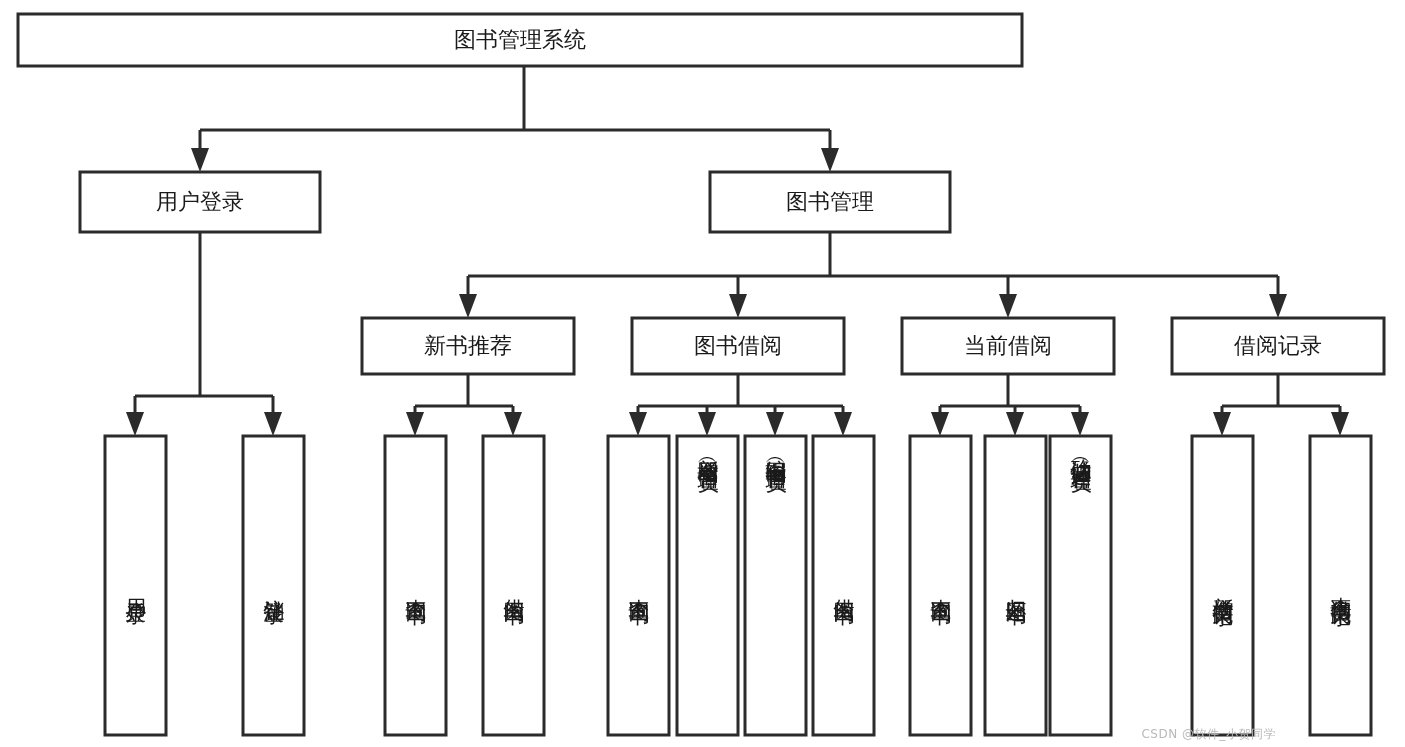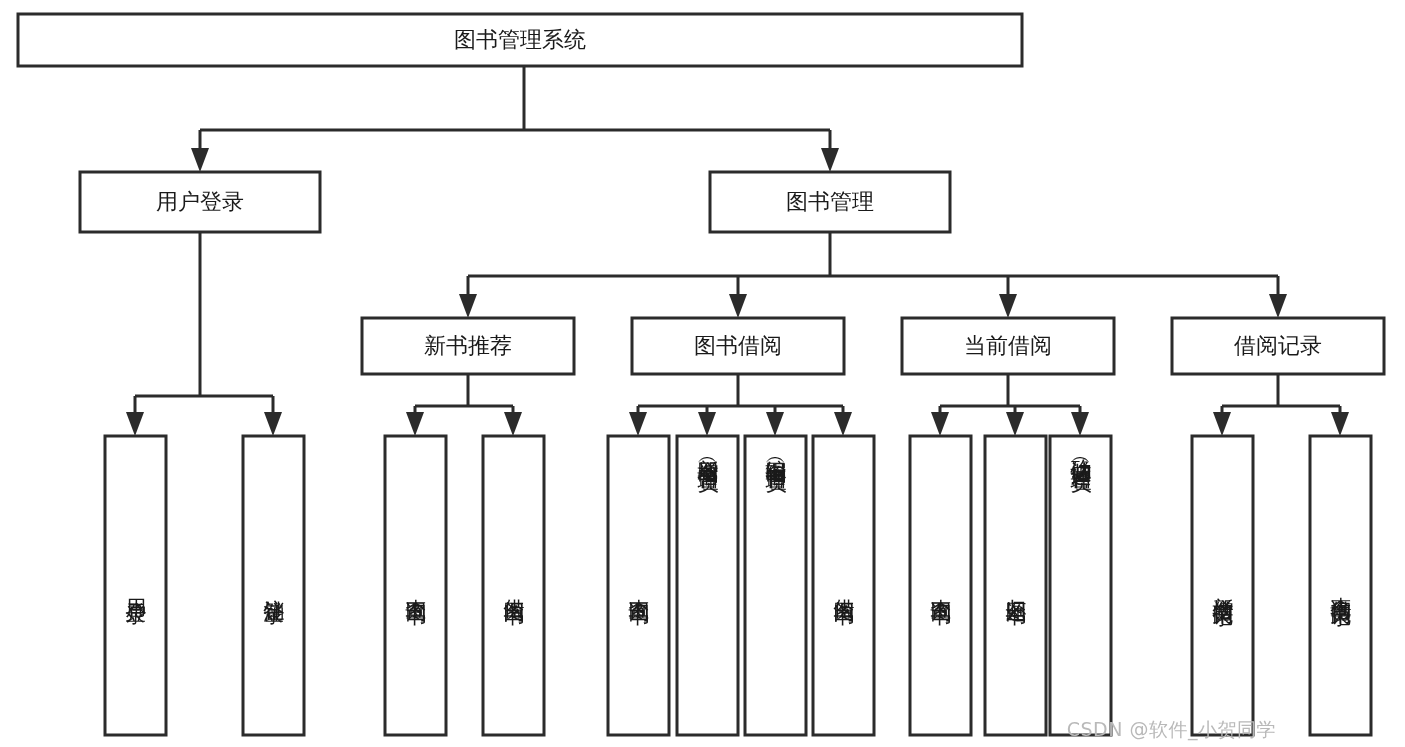--- a/index.html
+++ b/index.html
@@ -68,21 +68,21 @@
   }
   .leaf-label.centered {
     margin-top: auto;
     margin-bottom: auto;
   }
   .watermark {
     position: absolute;
     right: 6px;
     bottom: 4px;
     font-family: "DejaVu Sans", "Liberation Sans", sans-serif;
-    font-size: 19px;
+    font-size: 12px;
     color: #b9b9b9;
     letter-spacing: 0.5px;
     user-select: none;
   }
 </style>
 </head>
 <body>
 
 <div id="diagram-root">
 

